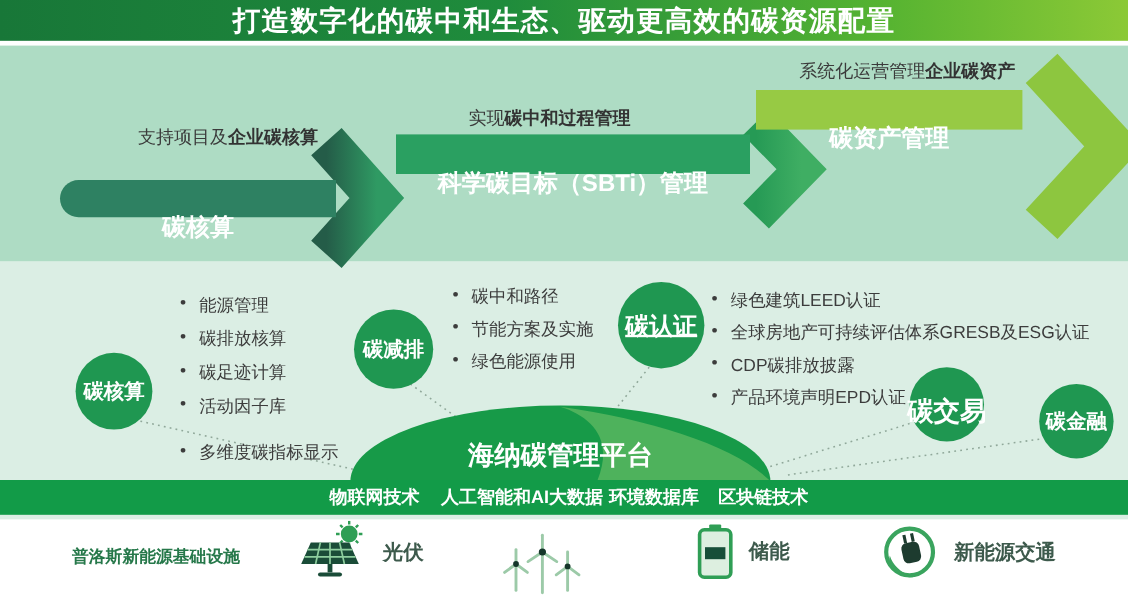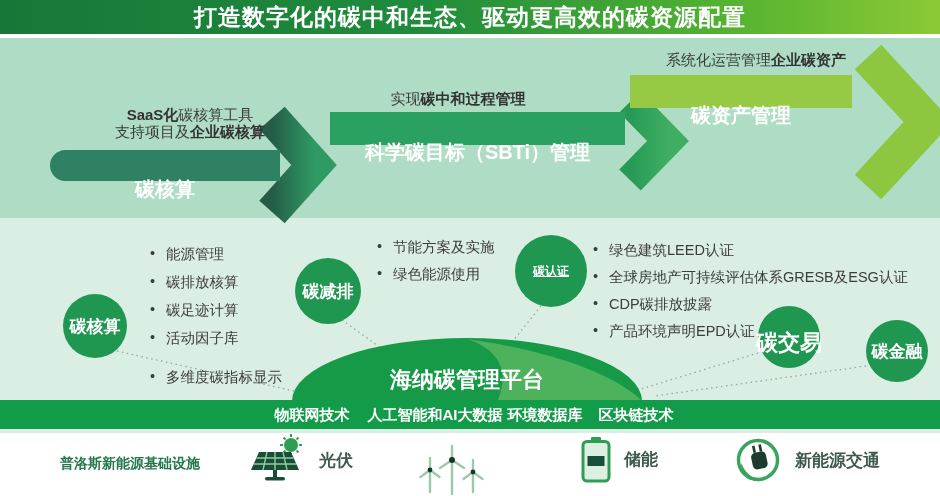--- a/index.html
+++ b/index.html
@@ -82,21 +82,20 @@
 
     <path d="M292,401 A175,63 0 0 1 642,401 Z" fill="#179a48"></path>
     <path d="M467,339 C545,350 612,372 641,400 L498,400 C512,365 492,347 467,339 Z" fill="#4eb25c"></path>
   </svg>
 
   <div class="banner">
     <span class="title">打造数字化的碳中和生态、驱动更高效的碳资源配置</span>
   </div>
 
   <div class="caption" style="left:75px;top:106px;width:230px;">
-    <div><b>SaaS化</b><span>碳核算工具</span></div>
     <div><span>支持项目及</span><b>企业碳核算</b></div>
   </div>
   <div class="bar bar1">
     <span>碳核算</span>
   </div>
 
   <div class="caption" style="left:358px;top:90px;width:200px;">
     <span>实现</span><b>碳中和过程管理</b>
   </div>
   <div class="bar bar2">
@@ -110,37 +109,38 @@
     <span>碳资产管理</span>
   </div>
 
   <div class="bubble" style="left:63px;top:294px;width:64px;height:64px;">
     <span style="font-size:17px;">碳核算</span>
   </div>
   <div class="bubble" style="left:295px;top:258px;width:66px;height:66px;">
     <span style="font-size:17px;">碳减排</span>
   </div>
   <div class="bubble" style="left:515px;top:235px;width:72px;height:72px;">
-    <span style="font-size:12px;text-decoration:underline;">碳认证</span>
+    <span style="font-size:20px;text-decoration:underline;">碳认证</span>
   </div>
   <div class="bubble" style="left:758px;top:306px;width:62px;height:62px;">
     <span style="font-size:22px;margin-top:11px;">碳交易</span>
   </div>
   <div class="bubble" style="left:866px;top:320px;width:62px;height:62px;">
     <span style="font-size:17px;">碳金融</span>
   </div>
 
   <ul class="blist" style="left:150px;top:245px;">
     <li style="margin-bottom:9px;">能源管理</li>
     <li style="margin-bottom:9px;">碳排放核算</li>
     <li style="margin-bottom:9px;">碳足迹计算</li>
     <li style="margin-bottom:20px;">活动因子库</li>
     <li>多维度碳指标显示</li>
   </ul>
   <ul class="blist" style="left:377px;top:238px;">
+    <li style="margin-bottom:8px;">碳中和路径</li>
     <li style="margin-bottom:8px;">节能方案及实施</li>
     <li>绿色能源使用</li>
   </ul>
   <ul class="blist" style="left:593px;top:241px;">
     <li style="margin-bottom:8px;">绿色建筑LEED认证</li>
     <li style="margin-bottom:8px;">全球房地产可持续评估体系GRESB及ESG认证</li>
     <li style="margin-bottom:8px;">CDP碳排放披露</li>
     <li>产品环境声明EPD认证</li>
   </ul>
 

